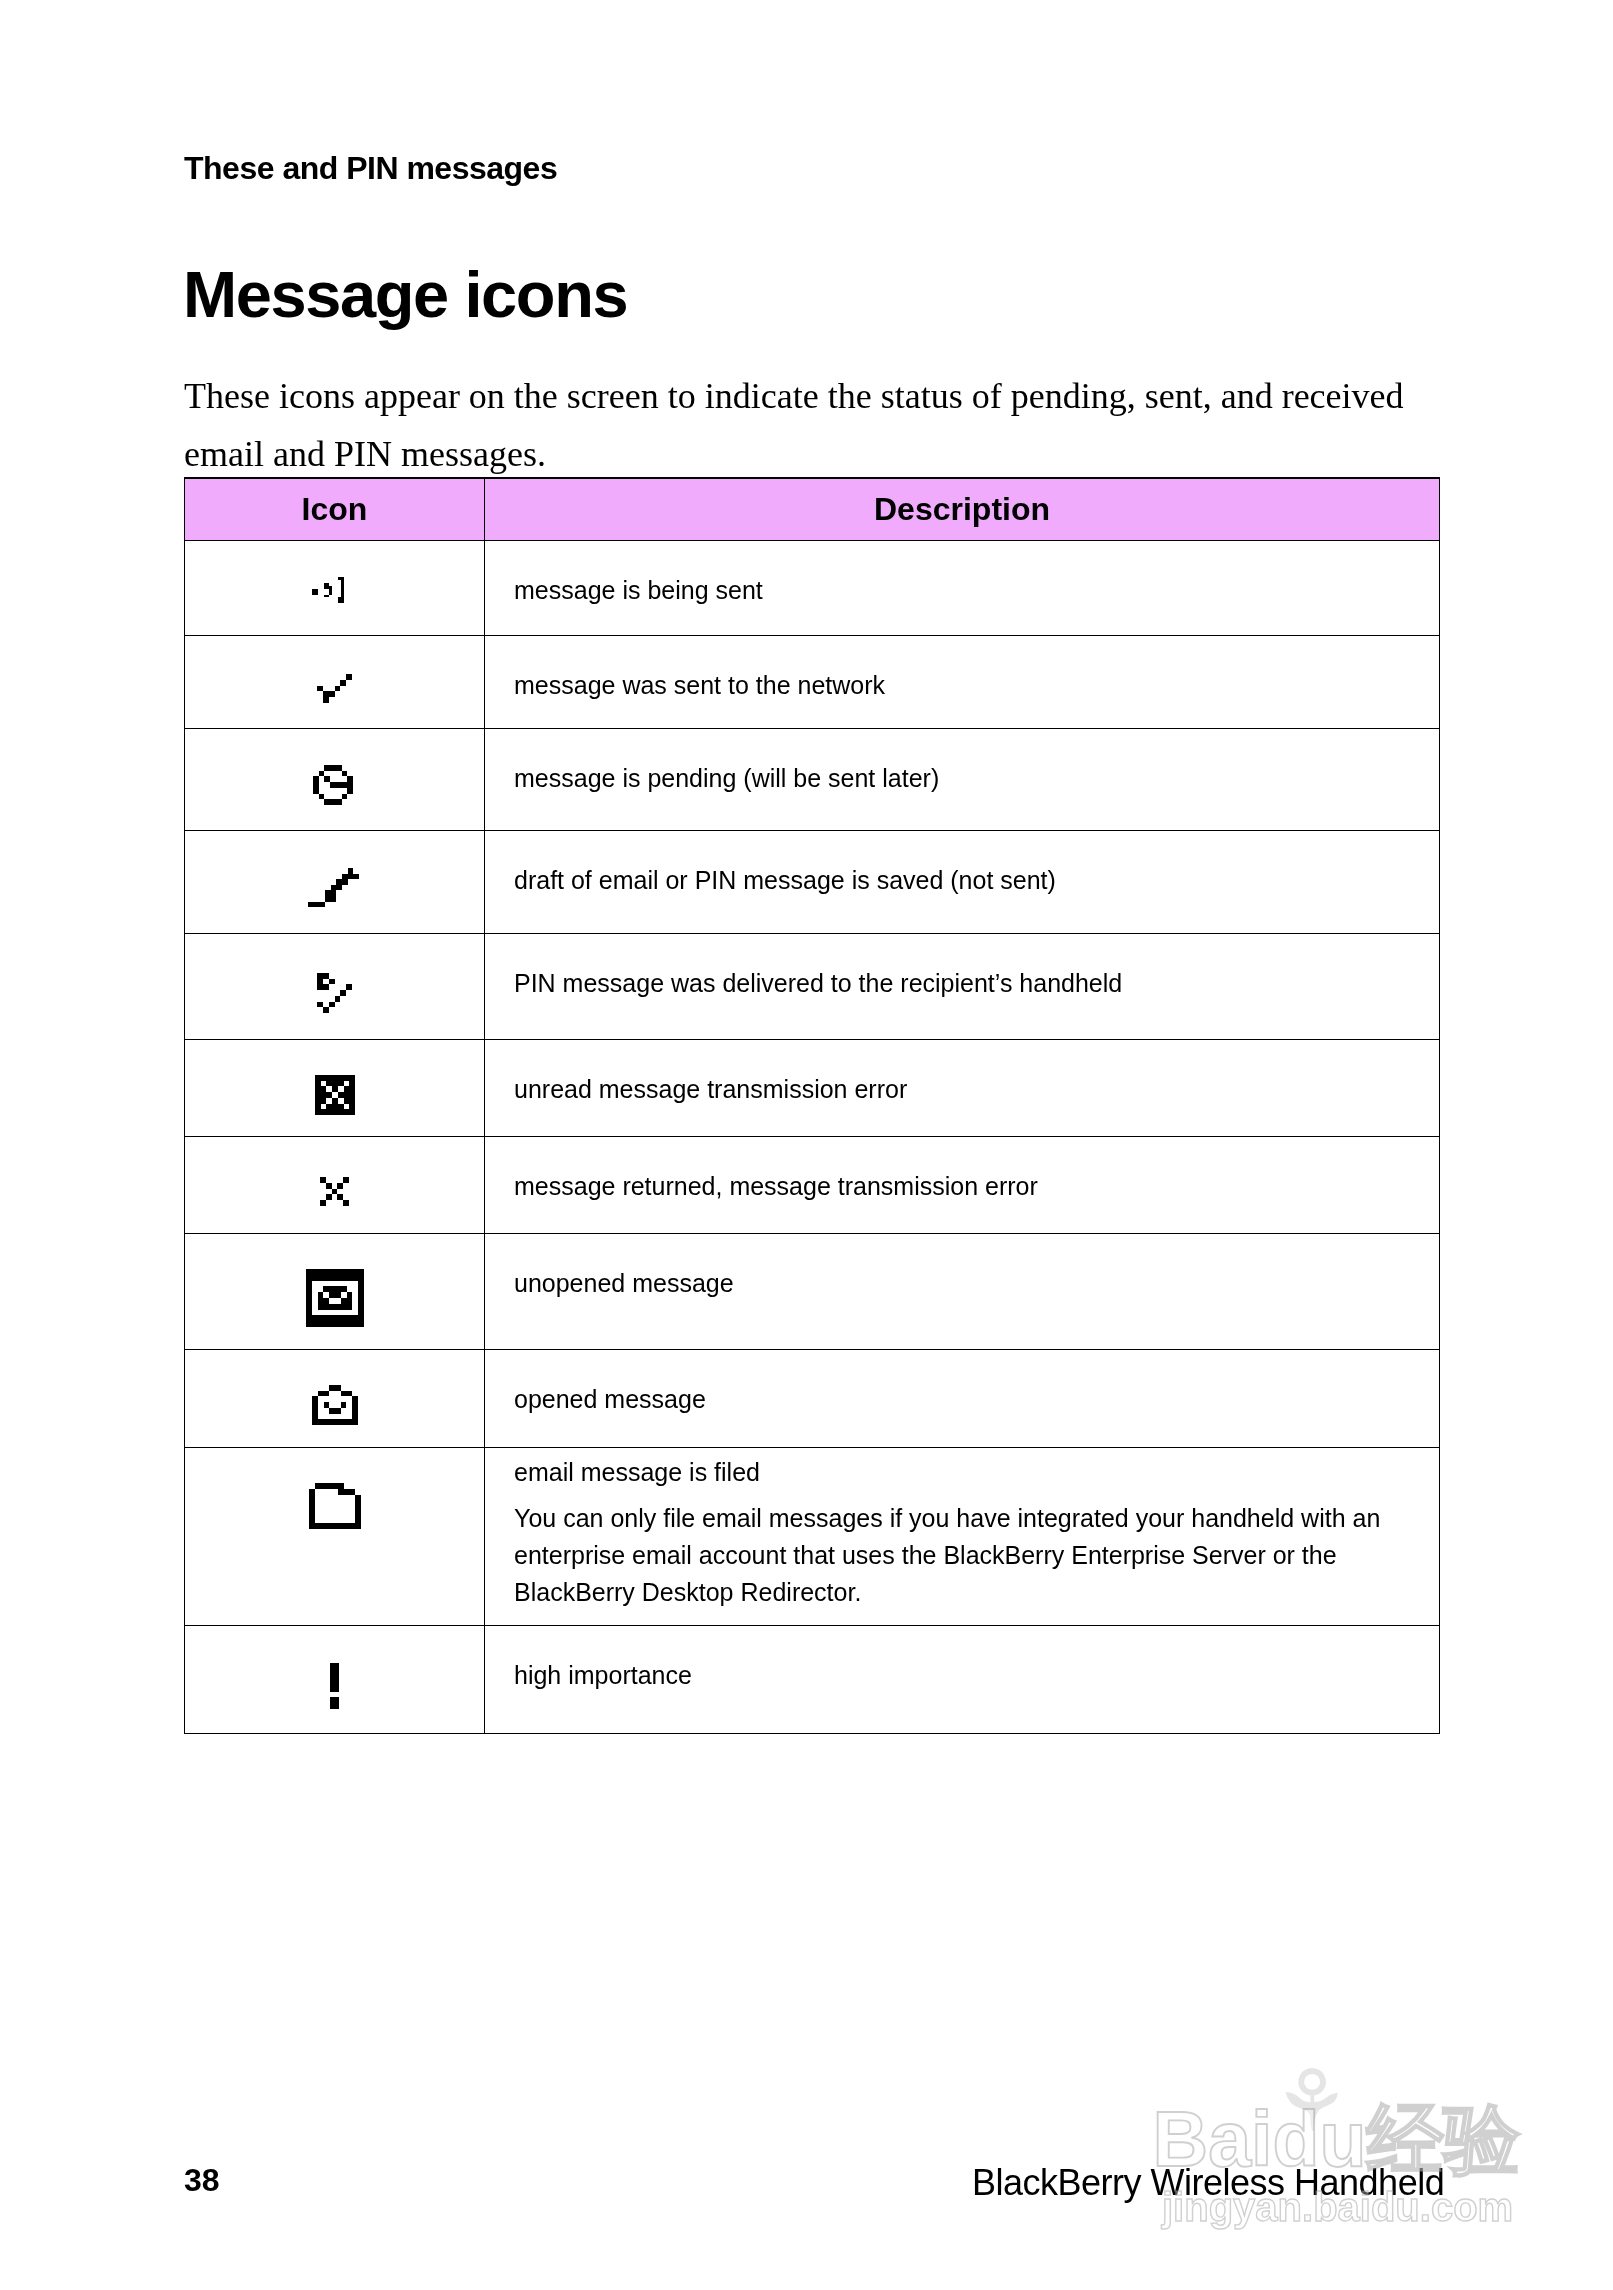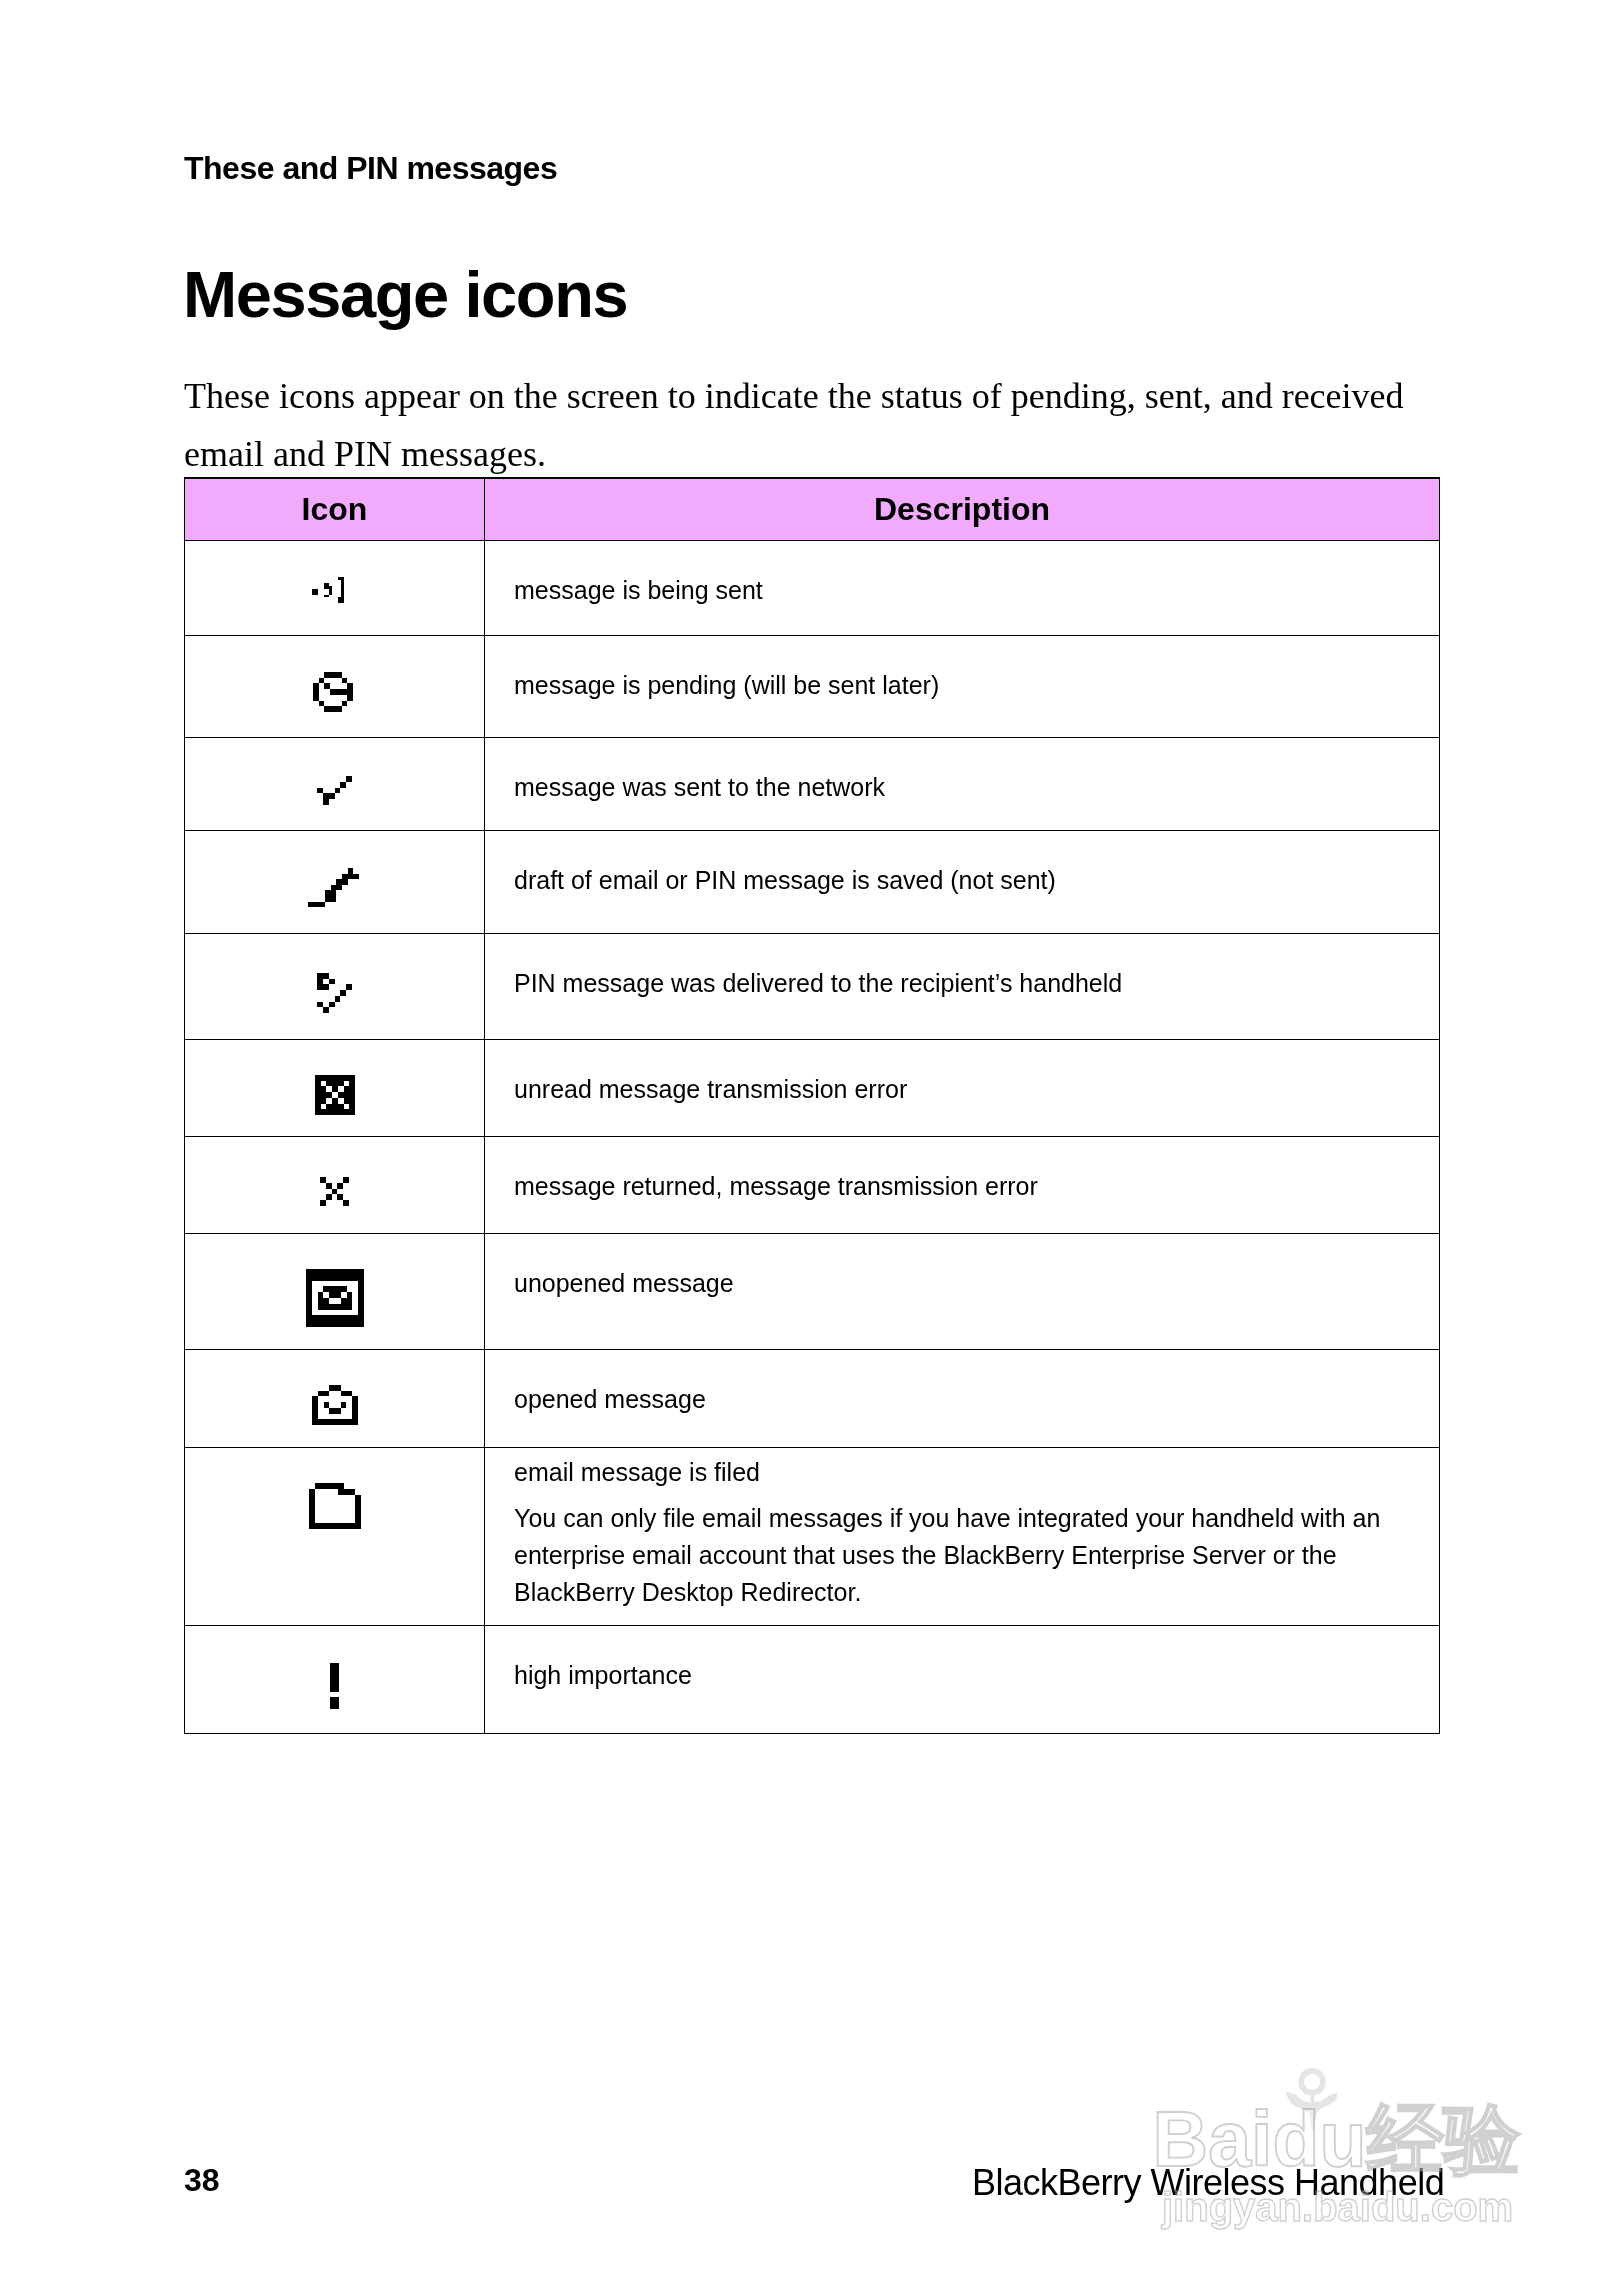--- a/index.html
+++ b/index.html
@@ -81,56 +81,56 @@
             <rect x="4" y="2" width="2" height="2" fill="#000"></rect>
             <rect x="6" y="3" width="1" height="3" fill="#000"></rect>
             <rect x="4" y="6" width="2" height="1" fill="#000"></rect>
             <rect x="9" y="0" width="2" height="1" fill="#000"></rect>
             <rect x="10" y="1" width="1" height="6" fill="#000"></rect>
             <rect x="9" y="7" width="2" height="2" fill="#000"></rect>
           </svg>
         </span>
       </td>
       <td class="cell-desc">message is being sent</td>
+    </tr>
+    <tr style="height:93px">
+      <td class="cell-icon">
+        <span class="icon">
+          <svg width="35" height="29" viewBox="0 0 12 10" shape-rendering="crispEdges">
+            <rect x="10" y="0" width="2" height="2" fill="#000"></rect>
+            <rect x="8" y="2" width="2" height="2" fill="#000"></rect>
+            <rect x="6" y="4" width="2" height="2" fill="#000"></rect>
+            <rect x="0" y="4" width="2" height="2" fill="#000"></rect>
+            <rect x="4" y="6" width="2" height="2" fill="#000"></rect>
+            <rect x="2" y="6" width="2" height="2" fill="#000"></rect>
+            <rect x="2" y="8" width="2" height="2" fill="#000"></rect>
+          </svg>
+        </span>
+      </td>
+      <td class="cell-desc">message was sent to the network</td>
     </tr>
     <tr style="height:102px">
       <td class="cell-icon">
         <span class="icon">
           <svg width="43" height="43" viewBox="0 0 15 15" shape-rendering="crispEdges">
             <rect x="4" y="0" width="6" height="2" fill="#000"></rect>
             <rect x="2" y="2" width="2" height="2" fill="#000"></rect>
             <rect x="10" y="2" width="2" height="2" fill="#000"></rect>
             <rect x="0" y="4" width="2" height="6" fill="#000"></rect>
             <rect x="12" y="4" width="2" height="6" fill="#000"></rect>
             <rect x="4" y="4" width="2" height="2" fill="#000"></rect>
             <rect x="6" y="6" width="6" height="2" fill="#000"></rect>
             <rect x="2" y="10" width="2" height="2" fill="#000"></rect>
             <rect x="10" y="10" width="2" height="2" fill="#000"></rect>
             <rect x="4" y="12" width="6" height="2" fill="#000"></rect>
           </svg>
         </span>
       </td>
       <td class="cell-desc">message is pending (will be sent later)</td>
     </tr>
-    <tr style="height:93px">
-      <td class="cell-icon">
-        <span class="icon">
-          <svg width="35" height="29" viewBox="0 0 12 10" shape-rendering="crispEdges">
-            <rect x="10" y="0" width="2" height="2" fill="#000"></rect>
-            <rect x="8" y="2" width="2" height="2" fill="#000"></rect>
-            <rect x="6" y="4" width="2" height="2" fill="#000"></rect>
-            <rect x="0" y="4" width="2" height="2" fill="#000"></rect>
-            <rect x="4" y="6" width="2" height="2" fill="#000"></rect>
-            <rect x="2" y="6" width="2" height="2" fill="#000"></rect>
-            <rect x="2" y="8" width="2" height="2" fill="#000"></rect>
-          </svg>
-        </span>
-      </td>
-      <td class="cell-desc">message was sent to the network</td>
-    </tr>
     <tr style="height:103px">
       <td class="cell-icon">
         <span class="icon">
           <svg width="54" height="42" viewBox="0 0 19 15" shape-rendering="crispEdges">
             <rect x="0" y="12" width="6" height="2" fill="#000"></rect>
             <rect x="6" y="8" width="4" height="4" fill="#000"></rect>
             <rect x="8" y="6" width="2" height="2" fill="#000"></rect>
             <rect x="10" y="6" width="2" height="2" fill="#000"></rect>
             <rect x="12" y="2" width="2" height="4" fill="#000"></rect>
             <rect x="10" y="4" width="2" height="2" fill="#000"></rect>

